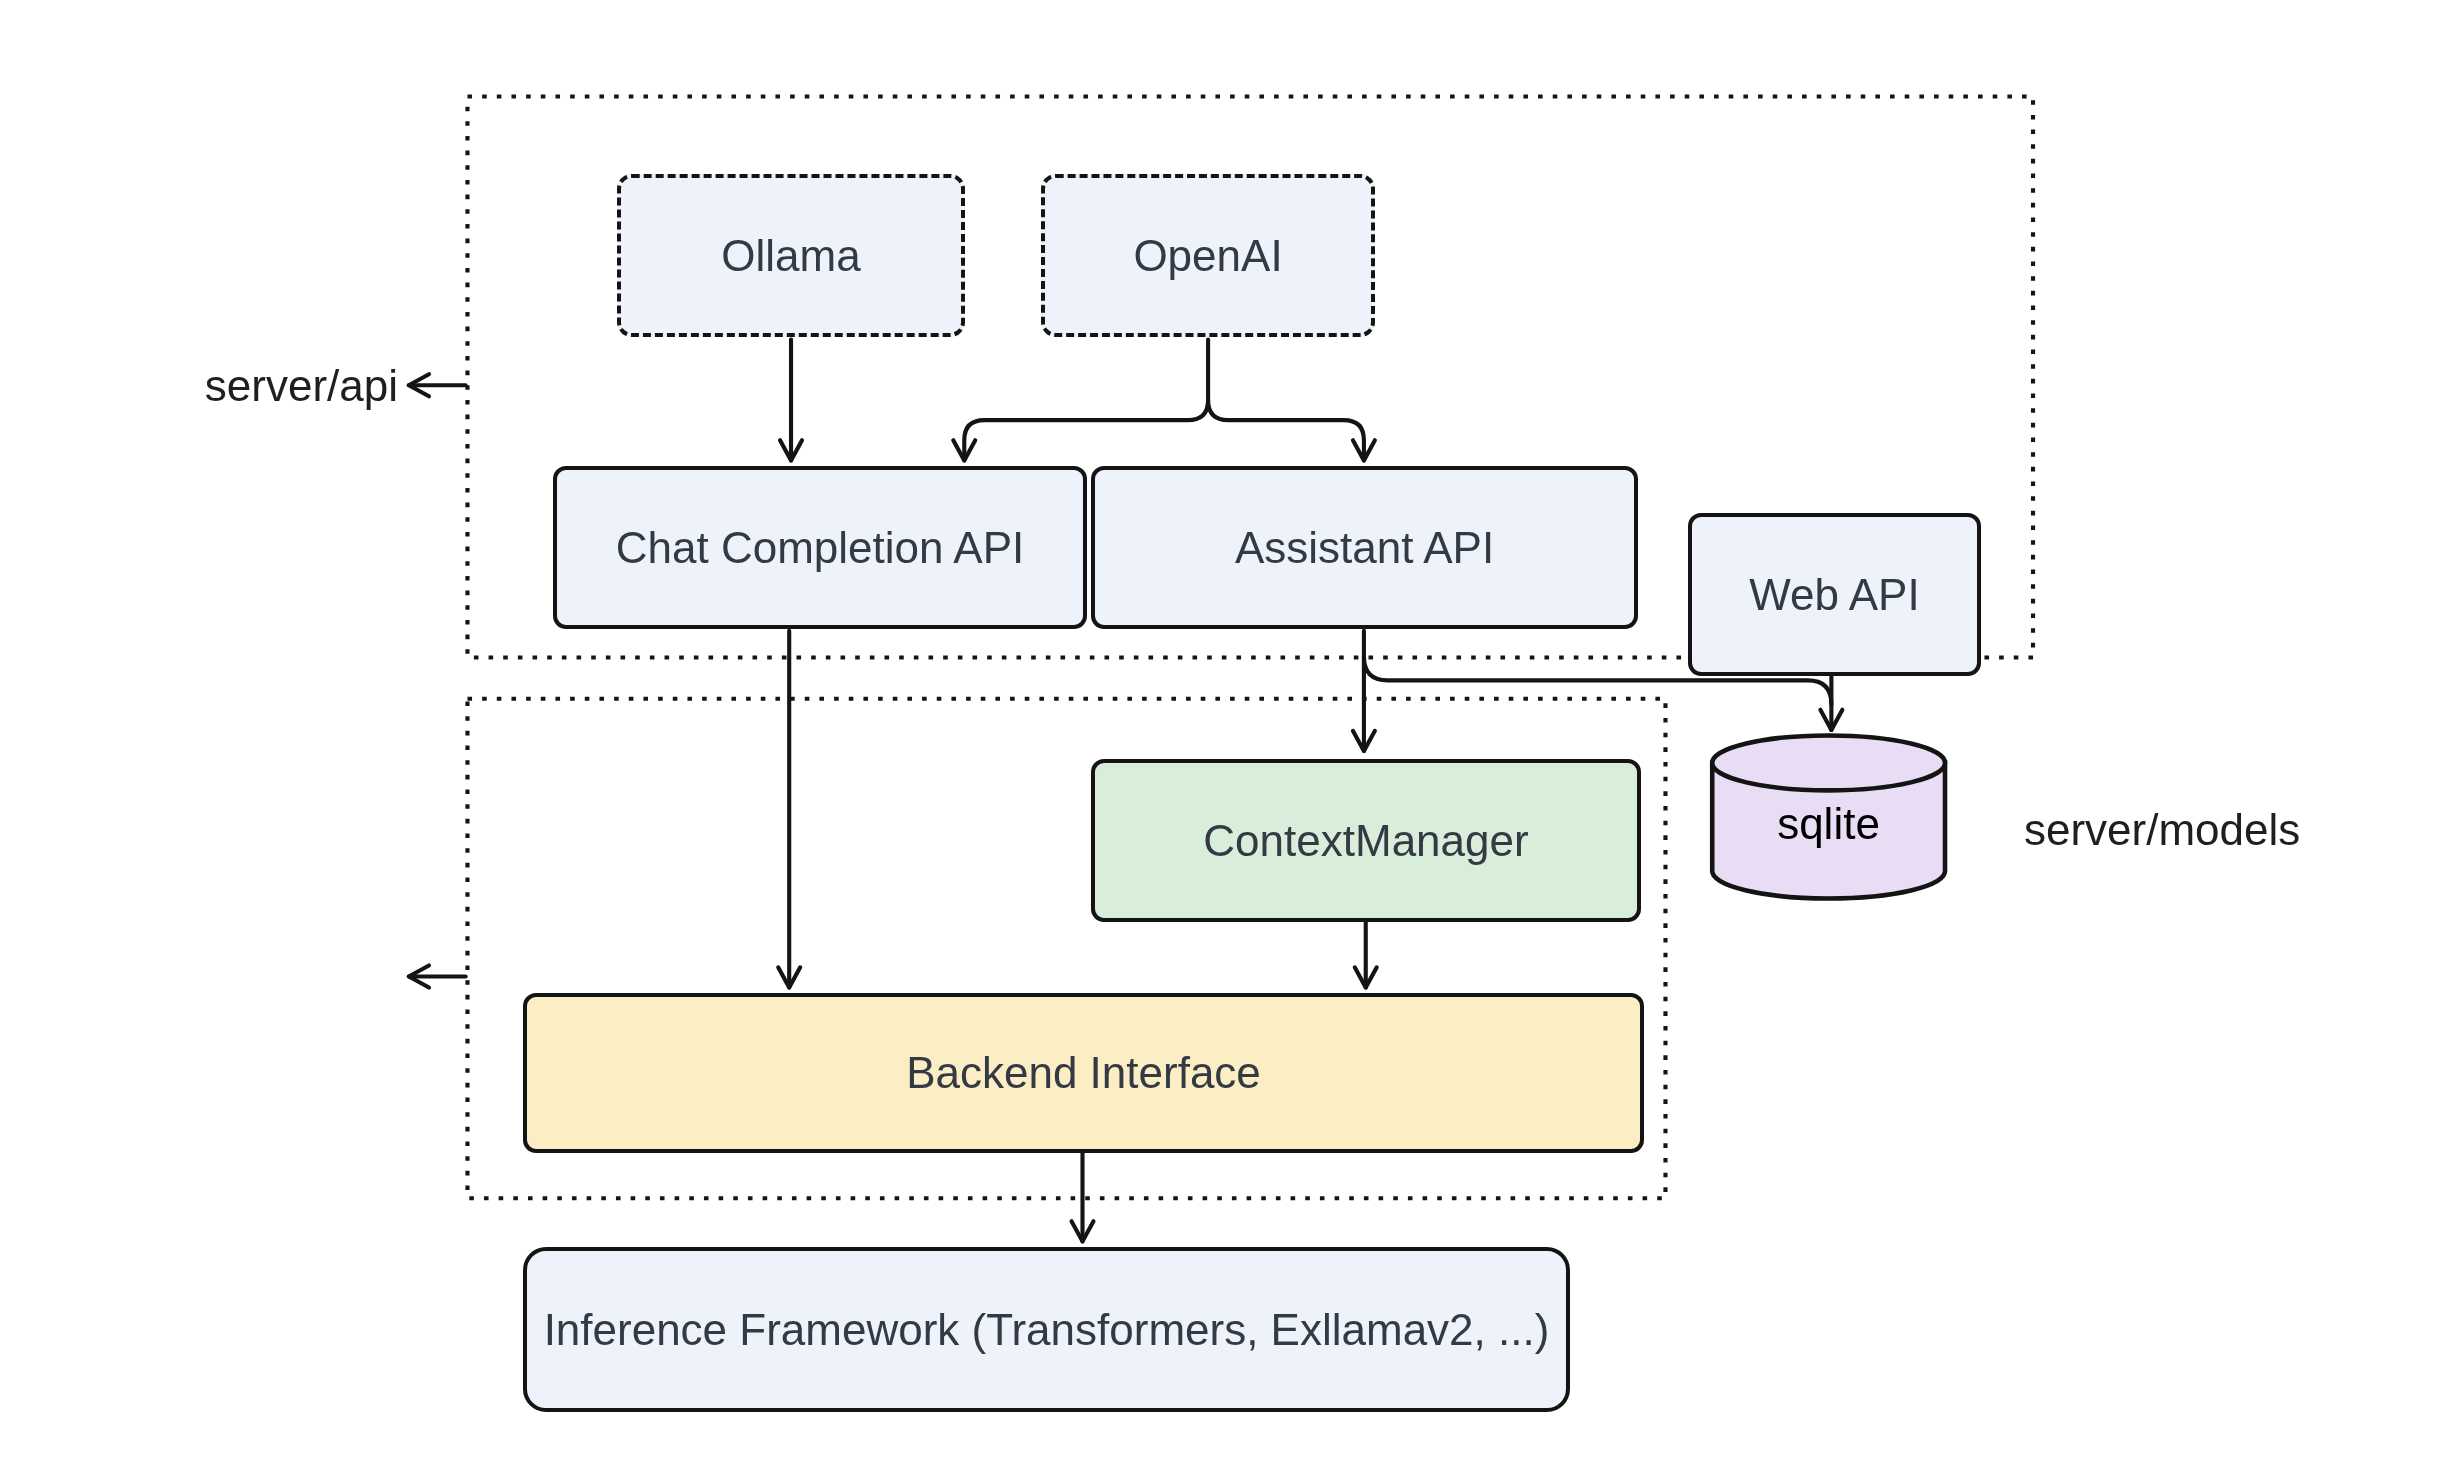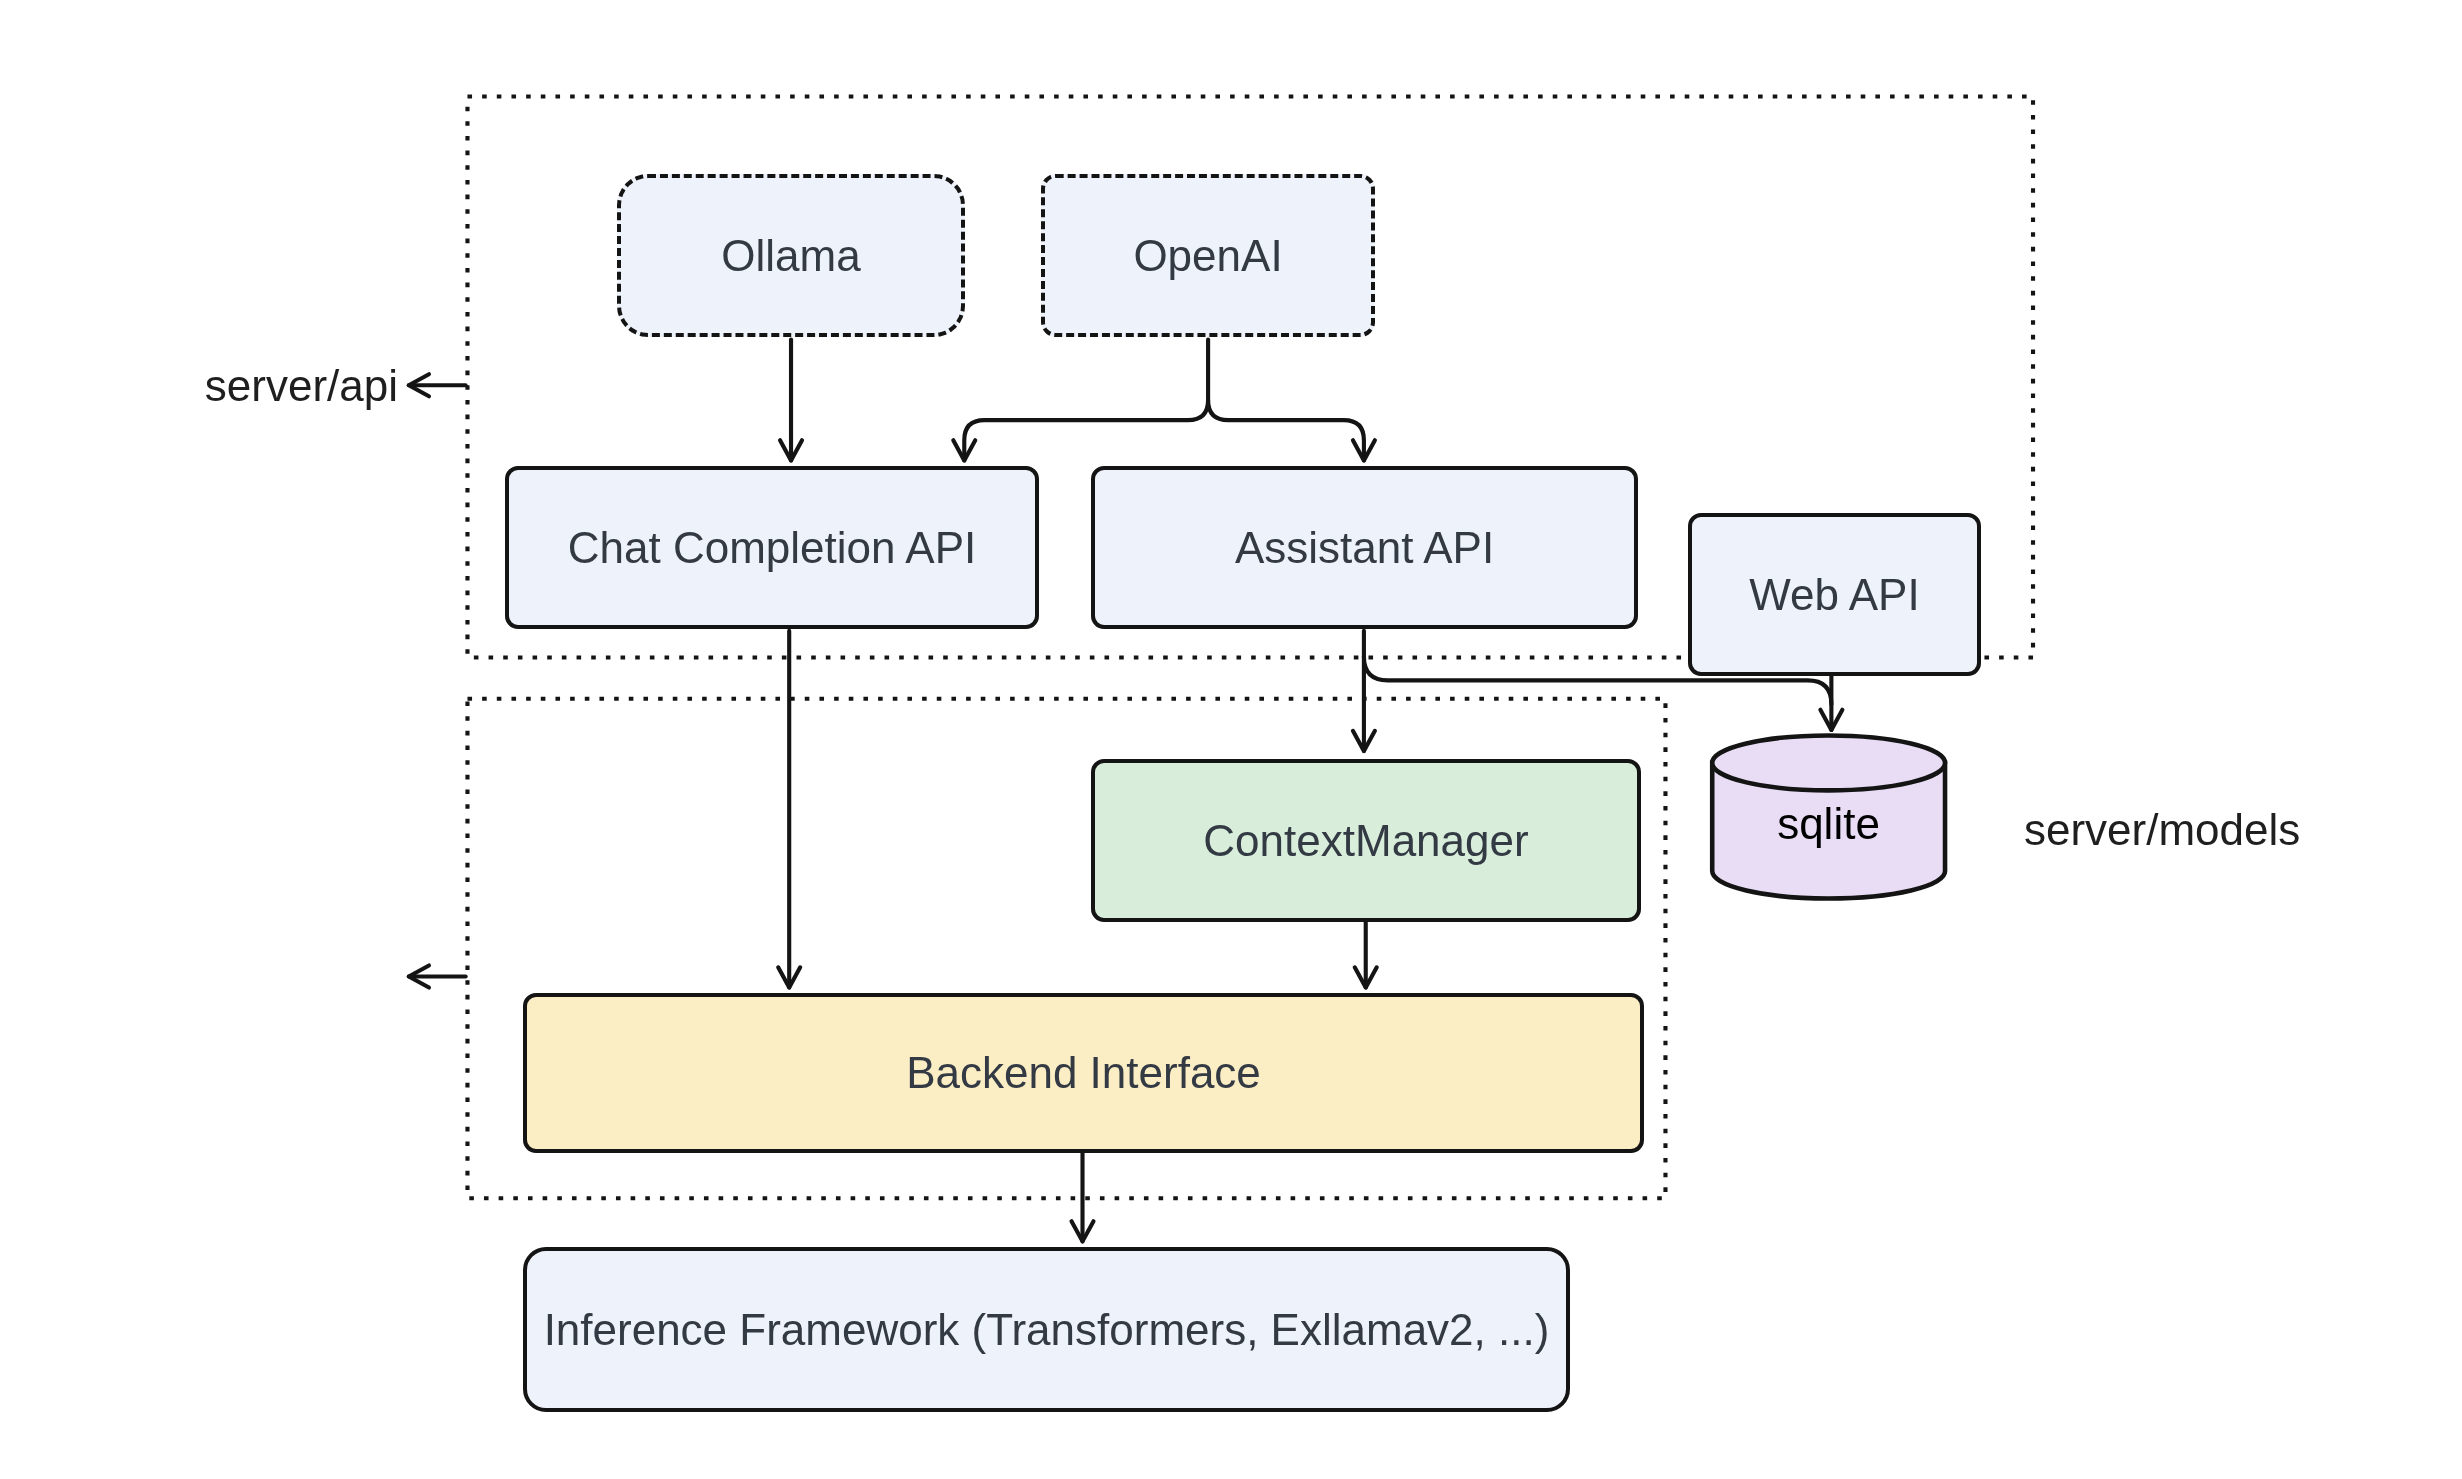--- a/index.html
+++ b/index.html
@@ -20,21 +20,21 @@
     font-size:44px;
     text-align:center;
     box-sizing:border-box;
     line-height:1.35;
   }
   .node.dashed{border-style:dashed;border-radius:14.7px;}
   .node.twoline{flex-direction:column;}
   
   #n-ollama   {left:617px;  top:174px;  width:348px;  height:163px;}
   #n-openai   {left:1041px; top:174px;  width:334px;  height:163px;}
-  #n-chat     {left:505px;  top:466px;  width:534px;  height:163px;text-align:right;}
+  #n-chat     {left:553px;  top:466px;  width:534px;  height:163px;text-align:right;}
   #n-assistant{left:1091px; top:466px;  width:547px;  height:163px;}
   #n-web      {left:1688px; top:466px;  width:293px;  height:163px;margin-top:47px;}
   #n-context  {left:1091px; top:759px;  width:550px;  height:163px;}
   #n-backendif{left:523px;  top:993px; width:1121px; height:160px;}
   #n-inference{left:523px;  top:1247px; width:1047px; height:165px;border-radius:23px;}
   
   #n-sqlite-label{
     position:absolute;left:1712px;top:799px;width:233px;
     text-align:center;color:#000000;font-size:44px;
   }
@@ -80,21 +80,21 @@
       <path d="M1490 1006 V1077" marker-end="url(#arr)"></path>
       <path d="M1181 1257 V1354" marker-end="url(#arr)"></path>
       <path d="M508 420 H446" marker-end="url(#arr)"></path>
       <path d="M508 1065 H446" marker-end="url(#arr)"></path>
     </g>
   </svg>
 
   <div class="zone-label" id="lbl-api">server/api</div>
   <div class="zone-label" id="lbl-models">server/models</div>
 
-  <div class="node dashed" id="n-ollama" style="background: rgb(238, 242, 250); border-radius: 31px;">Ollama</div>
+  <div class="node dashed" id="n-ollama" style="background: rgb(238, 242, 250);">Ollama</div>
 
   <div class="node dashed" id="n-openai" style="background: rgb(238, 242, 250);">OpenAI</div>
 
   <div class="node" id="n-chat" style="background: rgb(238, 242, 250);">Chat Completion API</div>
 
   <div class="node" id="n-assistant" style="background: rgb(238, 242, 250);">Assistant API</div>
 
   <div class="node" id="n-web" style="background: rgb(238, 242, 250);">Web API</div>
 
   <div class="node twoline" id="n-context" style="background: rgb(216, 238, 219);">

